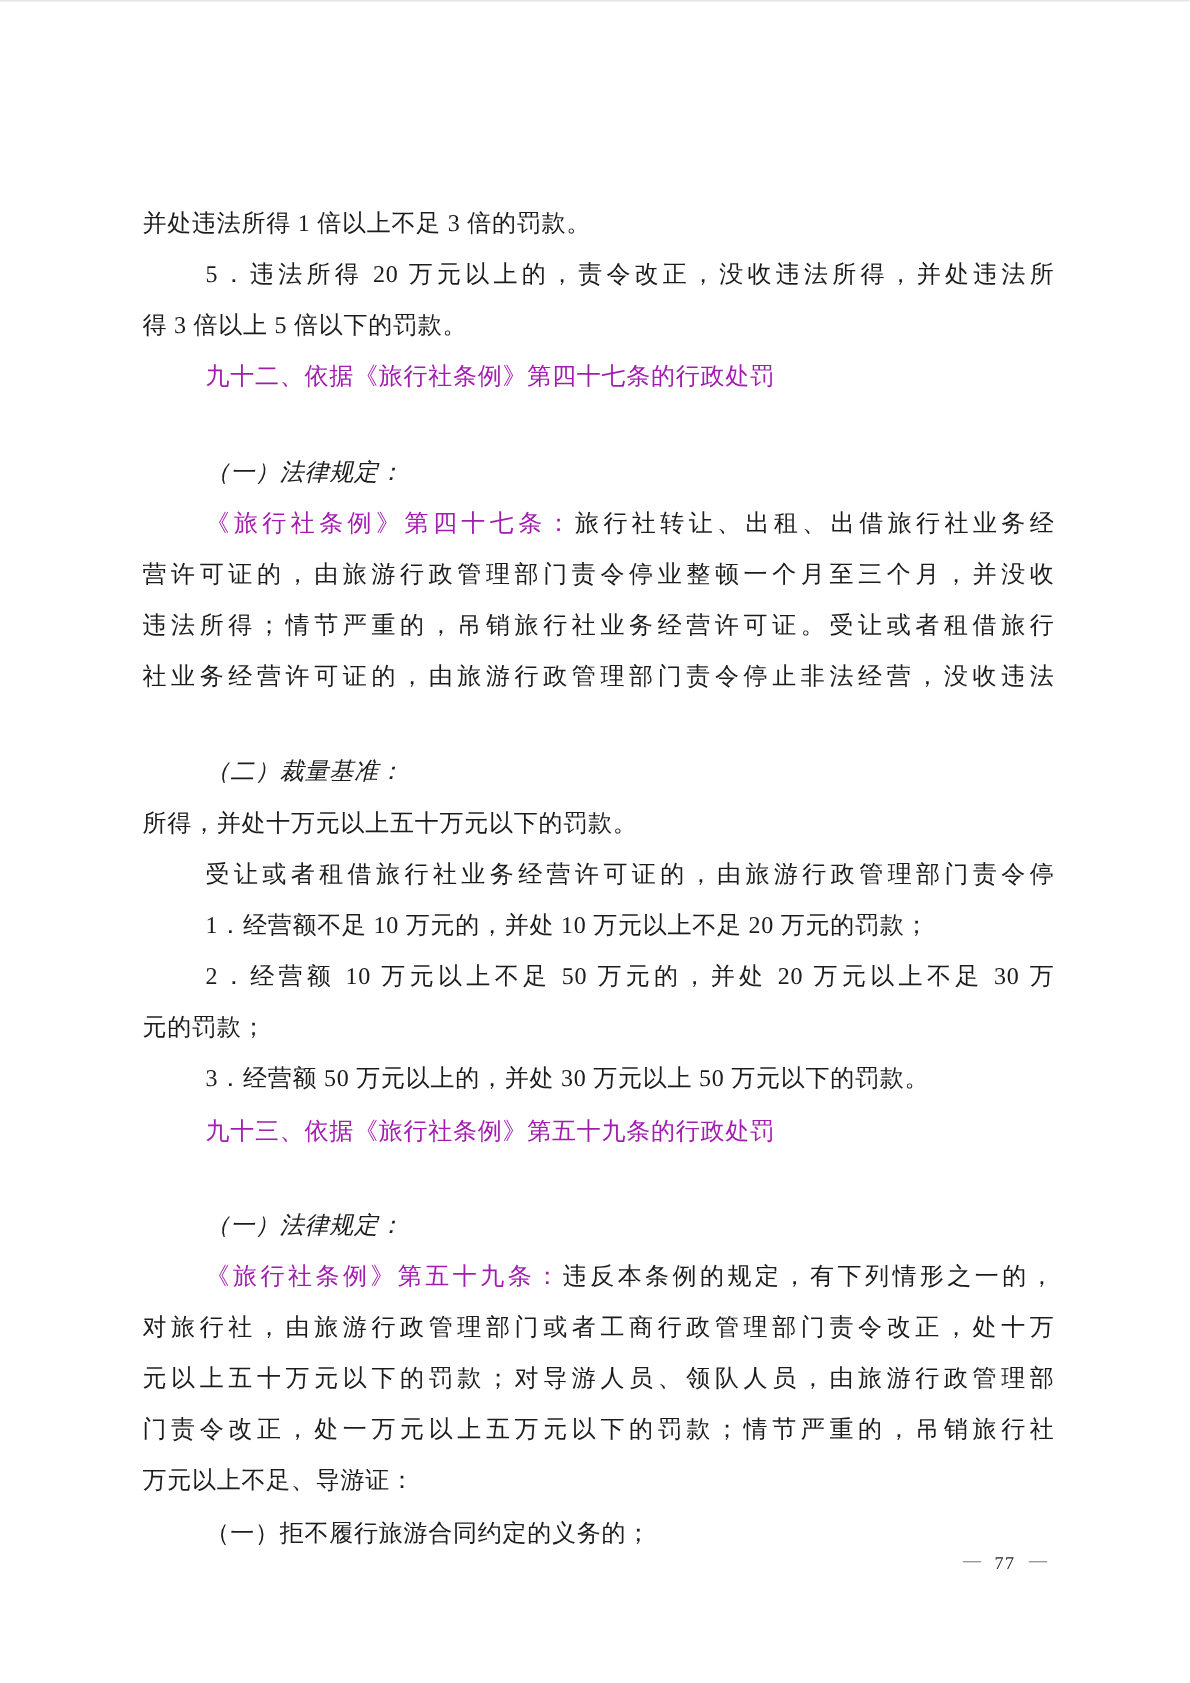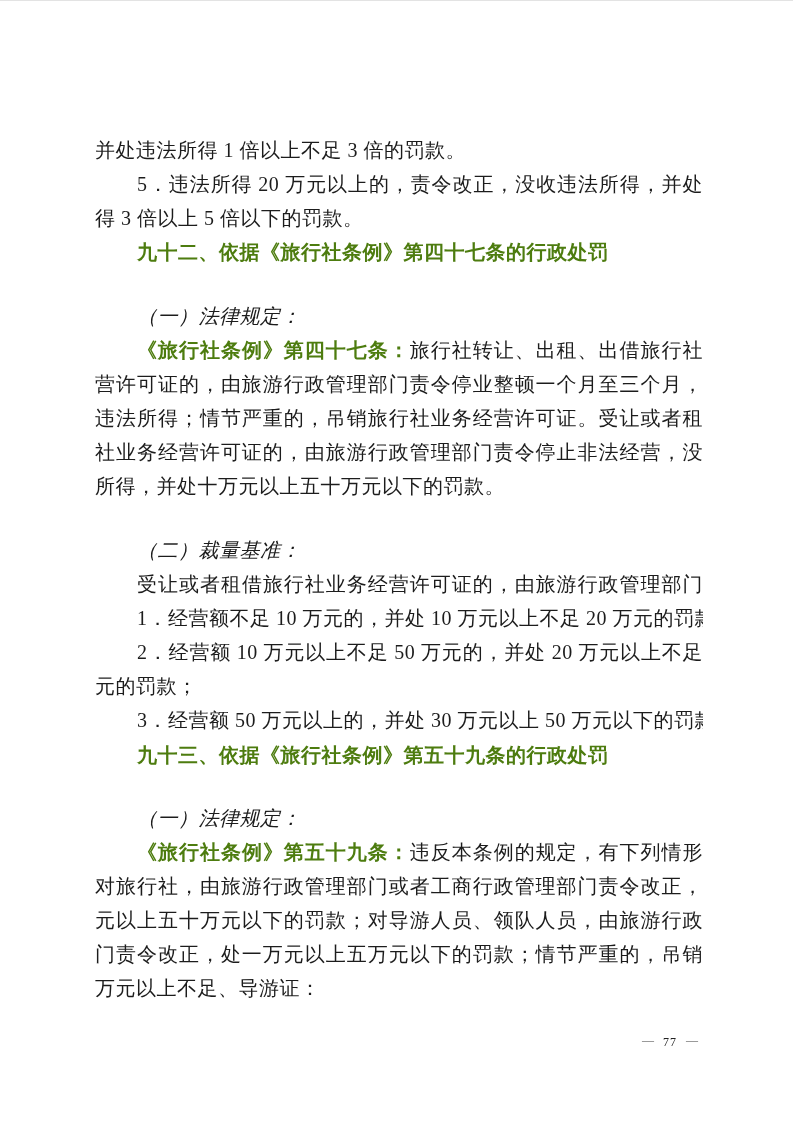--- a/index.html
+++ b/index.html
@@ -23,21 +23,21 @@
     height: 1px;
     background: #e3e3e3;
   }
   .content {
     position: absolute;
     left: 95px;
     top: 133px;
     width: 608px;
   }
   .line {
-    font-size: 20px;
+    font-size: 16px;
     line-height: 34.16px;
     height: 34.16px;
     overflow: hidden;
     white-space: nowrap;
     letter-spacing: 0.5px;
   }
   .line.fill {
     white-space: normal;
     text-align: justify;
     text-align-last: justify;
@@ -49,23 +49,23 @@
     font-family: "Liberation Sans", "DejaVu Sans", sans-serif;
     font-weight: 700;
     color: #000000;
   }
   .style-kaiti {
     font-style: italic;
     margin-top: 29px;
   }
   .seg.bold {
     font-family: "Liberation Sans", "DejaVu Sans", sans-serif;
-    font-weight: 700;
+    font-weight: 400;
     font-style: normal;
-    color: #4d7c0f;
+    color: #a21caf;
   }
   .footer {
     position: absolute;
     top: 1031px;
     right: 95px;
     font-size: 12px;
     line-height: 22px;
     color: #222222;
     margin-left: 48px;
   }
@@ -87,33 +87,34 @@
   <main class="content">
       <div class="line style-body"><span class="seg">并处违法所得 1 倍以上不足 3 倍的罚款。</span></div>
       <div class="line style-body indent fill"><span class="seg">5．违法所得 20 万元以上的，责令改正，没收违法所得，并处违法所</span></div>
       <div class="line style-body"><span class="seg">得 3 倍以上 5 倍以下的罚款。</span></div>
       <div class="line style-heading indent"><span class="seg bold">九十二、依据《旅行社条例》第四十七条的行政处罚</span></div>
       <div class="line style-kaiti indent"><span class="seg">（一）法律规定：</span></div>
       <div class="line style-body indent fill"><span class="seg bold">《旅行社条例》第四十七条：</span><span class="seg">旅行社转让、出租、出借旅行社业务经</span></div>
       <div class="line style-body fill"><span class="seg">营许可证的，由旅游行政管理部门责令停业整顿一个月至三个月，并没收</span></div>
       <div class="line style-body fill"><span class="seg">违法所得；情节严重的，吊销旅行社业务经营许可证。受让或者租借旅行</span></div>
       <div class="line style-body fill"><span class="seg">社业务经营许可证的，由旅游行政管理部门责令停止非法经营，没收违法</span></div>
+      <div class="line style-kaiti indent"><span class="seg">（二）裁量基准：</span></div>
       <div class="line style-body"><span class="seg">所得，并处十万元以上五十万元以下的罚款。</span></div>
-      <div class="line style-kaiti indent"><span class="seg">（二）裁量基准：</span></div>
       <div class="line style-body indent fill"><span class="seg">受让或者租借旅行社业务经营许可证的，由旅游行政管理部门责令停</span></div>
       <div class="line style-body indent"><span class="seg">1．经营额不足 10 万元的，并处 10 万元以上不足 20 万元的罚款；</span></div>
       <div class="line style-body indent fill"><span class="seg">2．经营额 10 万元以上不足 50 万元的，并处 20 万元以上不足 30 万</span></div>
       <div class="line style-body"><span class="seg">元的罚款；</span></div>
       <div class="line style-body indent"><span class="seg">3．经营额 50 万元以上的，并处 30 万元以上 50 万元以下的罚款。</span></div>
       <div class="line style-heading indent"><span class="seg bold">九十三、依据《旅行社条例》第五十九条的行政处罚</span></div>
       <div class="line style-kaiti indent"><span class="seg">（一）法律规定：</span></div>
       <div class="line style-body indent fill"><span class="seg bold">《旅行社条例》第五十九条：</span><span class="seg">违反本条例的规定，有下列情形之一的，</span></div>
       <div class="line style-body fill"><span class="seg">对旅行社，由旅游行政管理部门或者工商行政管理部门责令改正，处十万</span></div>
       <div class="line style-body fill"><span class="seg">元以上五十万元以下的罚款；对导游人员、领队人员，由旅游行政管理部</span></div>
       <div class="line style-body fill"><span class="seg">门责令改正，处一万元以上五万元以下的罚款；情节严重的，吊销旅行社</span></div>
       <div class="line style-body"><span class="seg">万元以上不足、导游证：</span></div>
+      <div class="line style-body indent"><span class="seg">（一）拒不履行旅游合同约定的义务的；</span></div>
     </main>
 
   <footer class="footer">
     <span class="dash">—</span><span class="pagenum">77</span><span class="dash">—</span>
   </footer>
 
 </div>
 
 </body></html>

